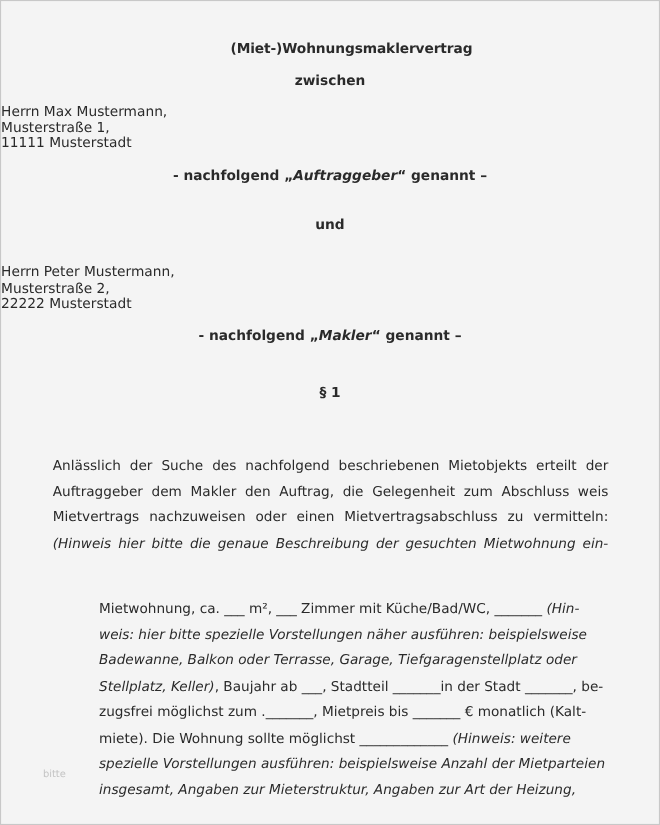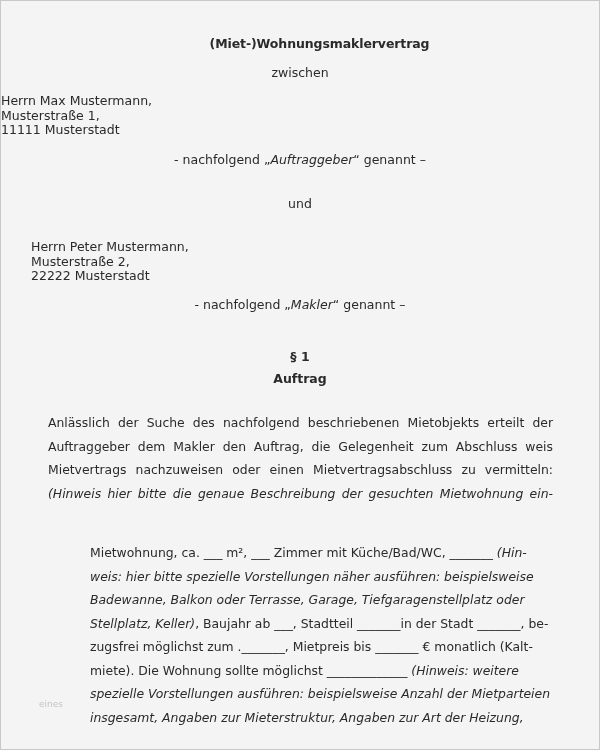--- a/index.html
+++ b/index.html
@@ -33,20 +33,21 @@
     .title {
       top: 35px;
       font-weight: bold;
       font-size: 12.5px;
       letter-spacing: -0.1px;
       margin-left: 39px;
     }
     .line {
       font-size: 12.5px;
       line-height: 14.5px;
+      font-weight: bold;
     }
     .it { font-style: italic; }
     .bold { font-weight: bold; }
 
     .party-block {
       position: absolute;
       left: 0;
       right: 0;
     }
     .party-block div {
@@ -105,45 +106,44 @@
     <div>Musterstraße 1,</div>
     <div>11111 Musterstadt</div>
   </div>
 
   <div class="abs line" style="top:152px;">
     <span>- nachfolgend „</span><span class="it">Auftraggeber</span><span>“ genannt –</span>
   </div>
 
   <div class="abs line" style="top:196px;">und</div>
 
-  <div class="party-block" style="top:239px;padding-left:30px;">
+  <div class="party-block" style="top:239px;">
     <div>Herrn Peter Mustermann,</div>
     <div>Musterstraße 2,</div>
     <div>22222 Musterstadt</div>
   </div>
 
   <div class="abs line" style="top:297px;">
     <span>- nachfolgend „</span><span class="it">Makler</span><span>“ genannt –</span>
   </div>
 
   <div class="abs line bold" style="top:349px;">§ 1</div>
-  <div class="abs line bold" style="top:371px;">Auftrag</div>
 
   <div class="para para1">
     <span class="row">Anlässlich der Suche des nachfolgend beschriebenen Mietobjekts erteilt der</span>
     <span class="row">Auftraggeber dem Makler den Auftrag, die Gelegenheit zum Abschluss weis</span>
     <span class="row">Mietvertrags nachzuweisen oder einen Mietvertragsabschluss zu vermitteln:</span>
     <span class="row it">(Hinweis hier bitte die genaue Beschreibung der gesuchten Mietwohnung ein-</span>
   </div>
 
   <div class="para para2">
     <span class="row"><span>Mietwohnung, ca. ___ m², ___ Zimmer mit Küche/Bad/WC, _______ </span><span class="it">(Hin-</span></span>
     <span class="row it">weis: hier bitte spezielle Vorstellungen näher ausführen: beispielsweise</span>
     <span class="row it">Badewanne, Balkon oder Terrasse, Garage, Tiefgaragenstellplatz oder</span>
     <span class="row"><span class="it">Stellplatz, Keller)</span><span>, Baujahr ab ___, Stadtteil _______in der Stadt _______, be-</span></span>
     <span class="row">zugsfrei möglichst zum ._______, Mietpreis bis _______ € monatlich (Kalt-</span>
     <span class="row"><span>miete). Die Wohnung sollte möglichst _____________ </span><span class="it">(Hinweis: weitere</span></span>
     <span class="row it">spezielle Vorstellungen ausführen: beispielsweise Anzahl der Mietparteien</span>
     <span class="row it">insgesamt, Angaben zur Mieterstruktur, Angaben zur Art der Heizung,</span>
   </div>
 
-  <div class="watermark">eines</div>
+  <div class="watermark">bitte</div>
 </div>
 
 </body></html>

